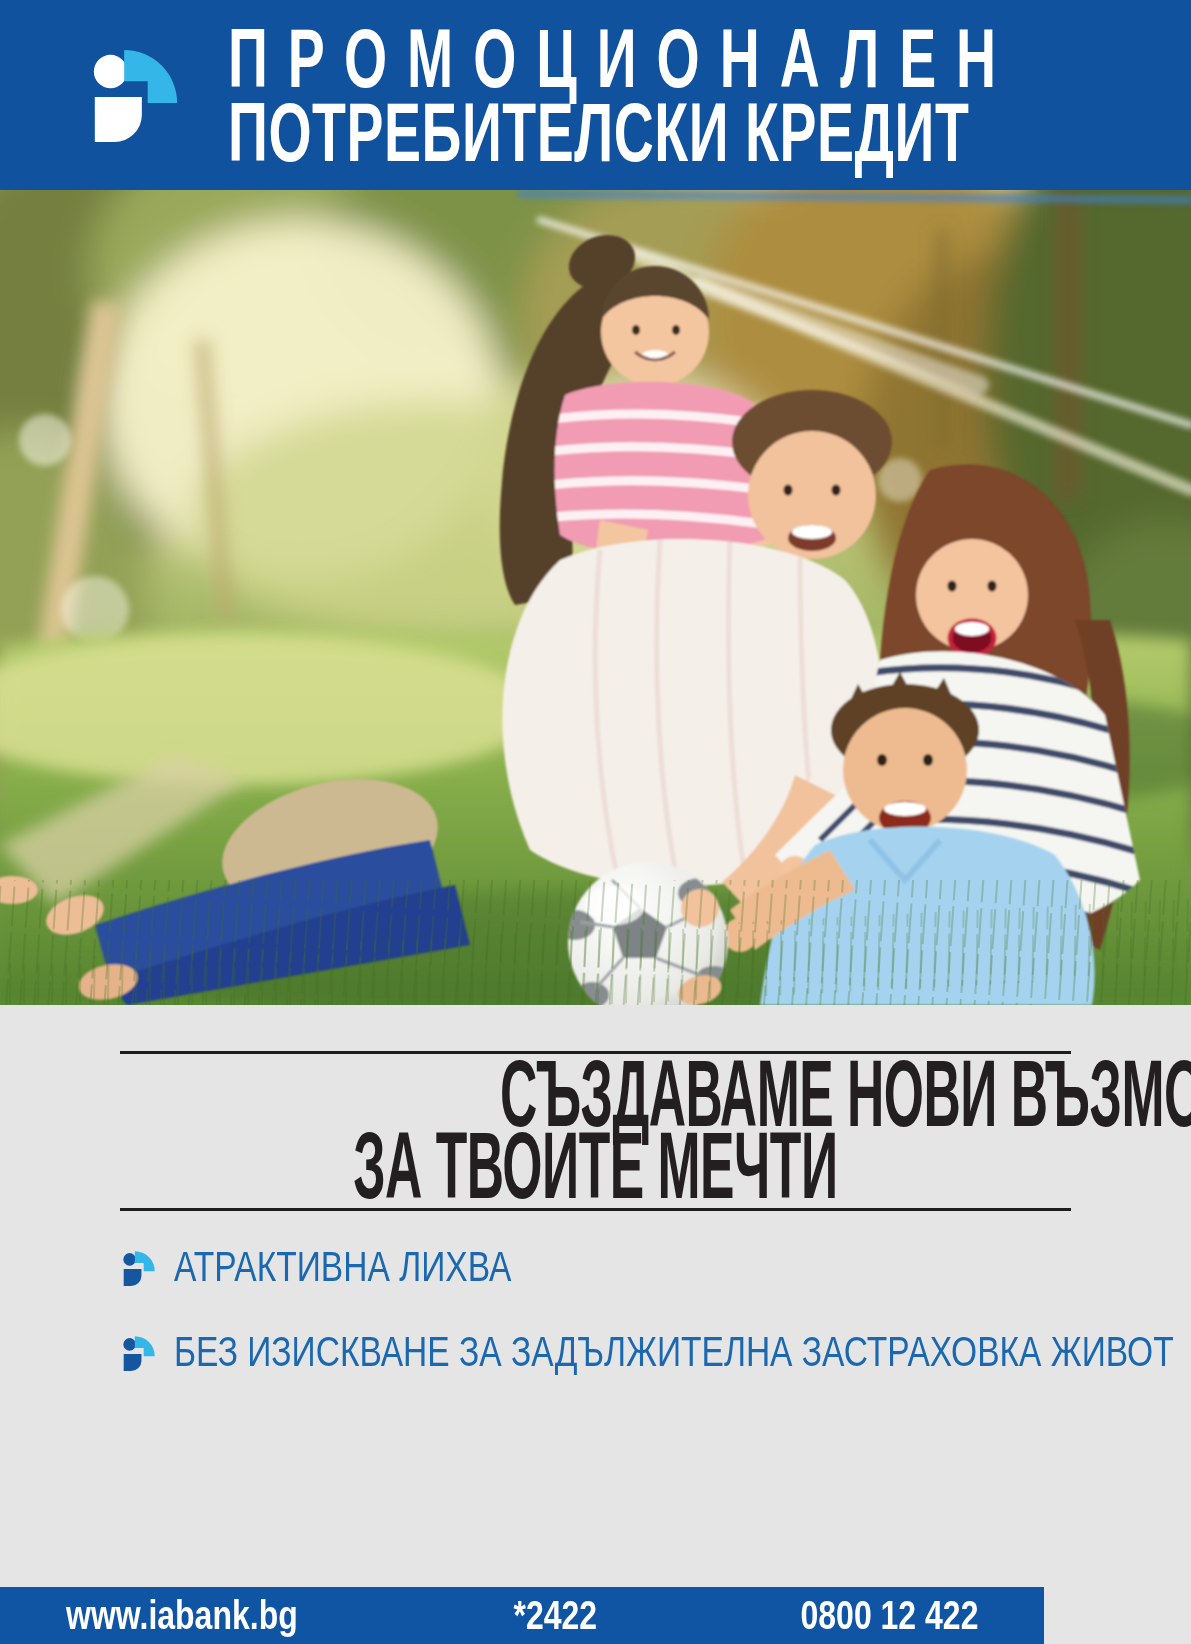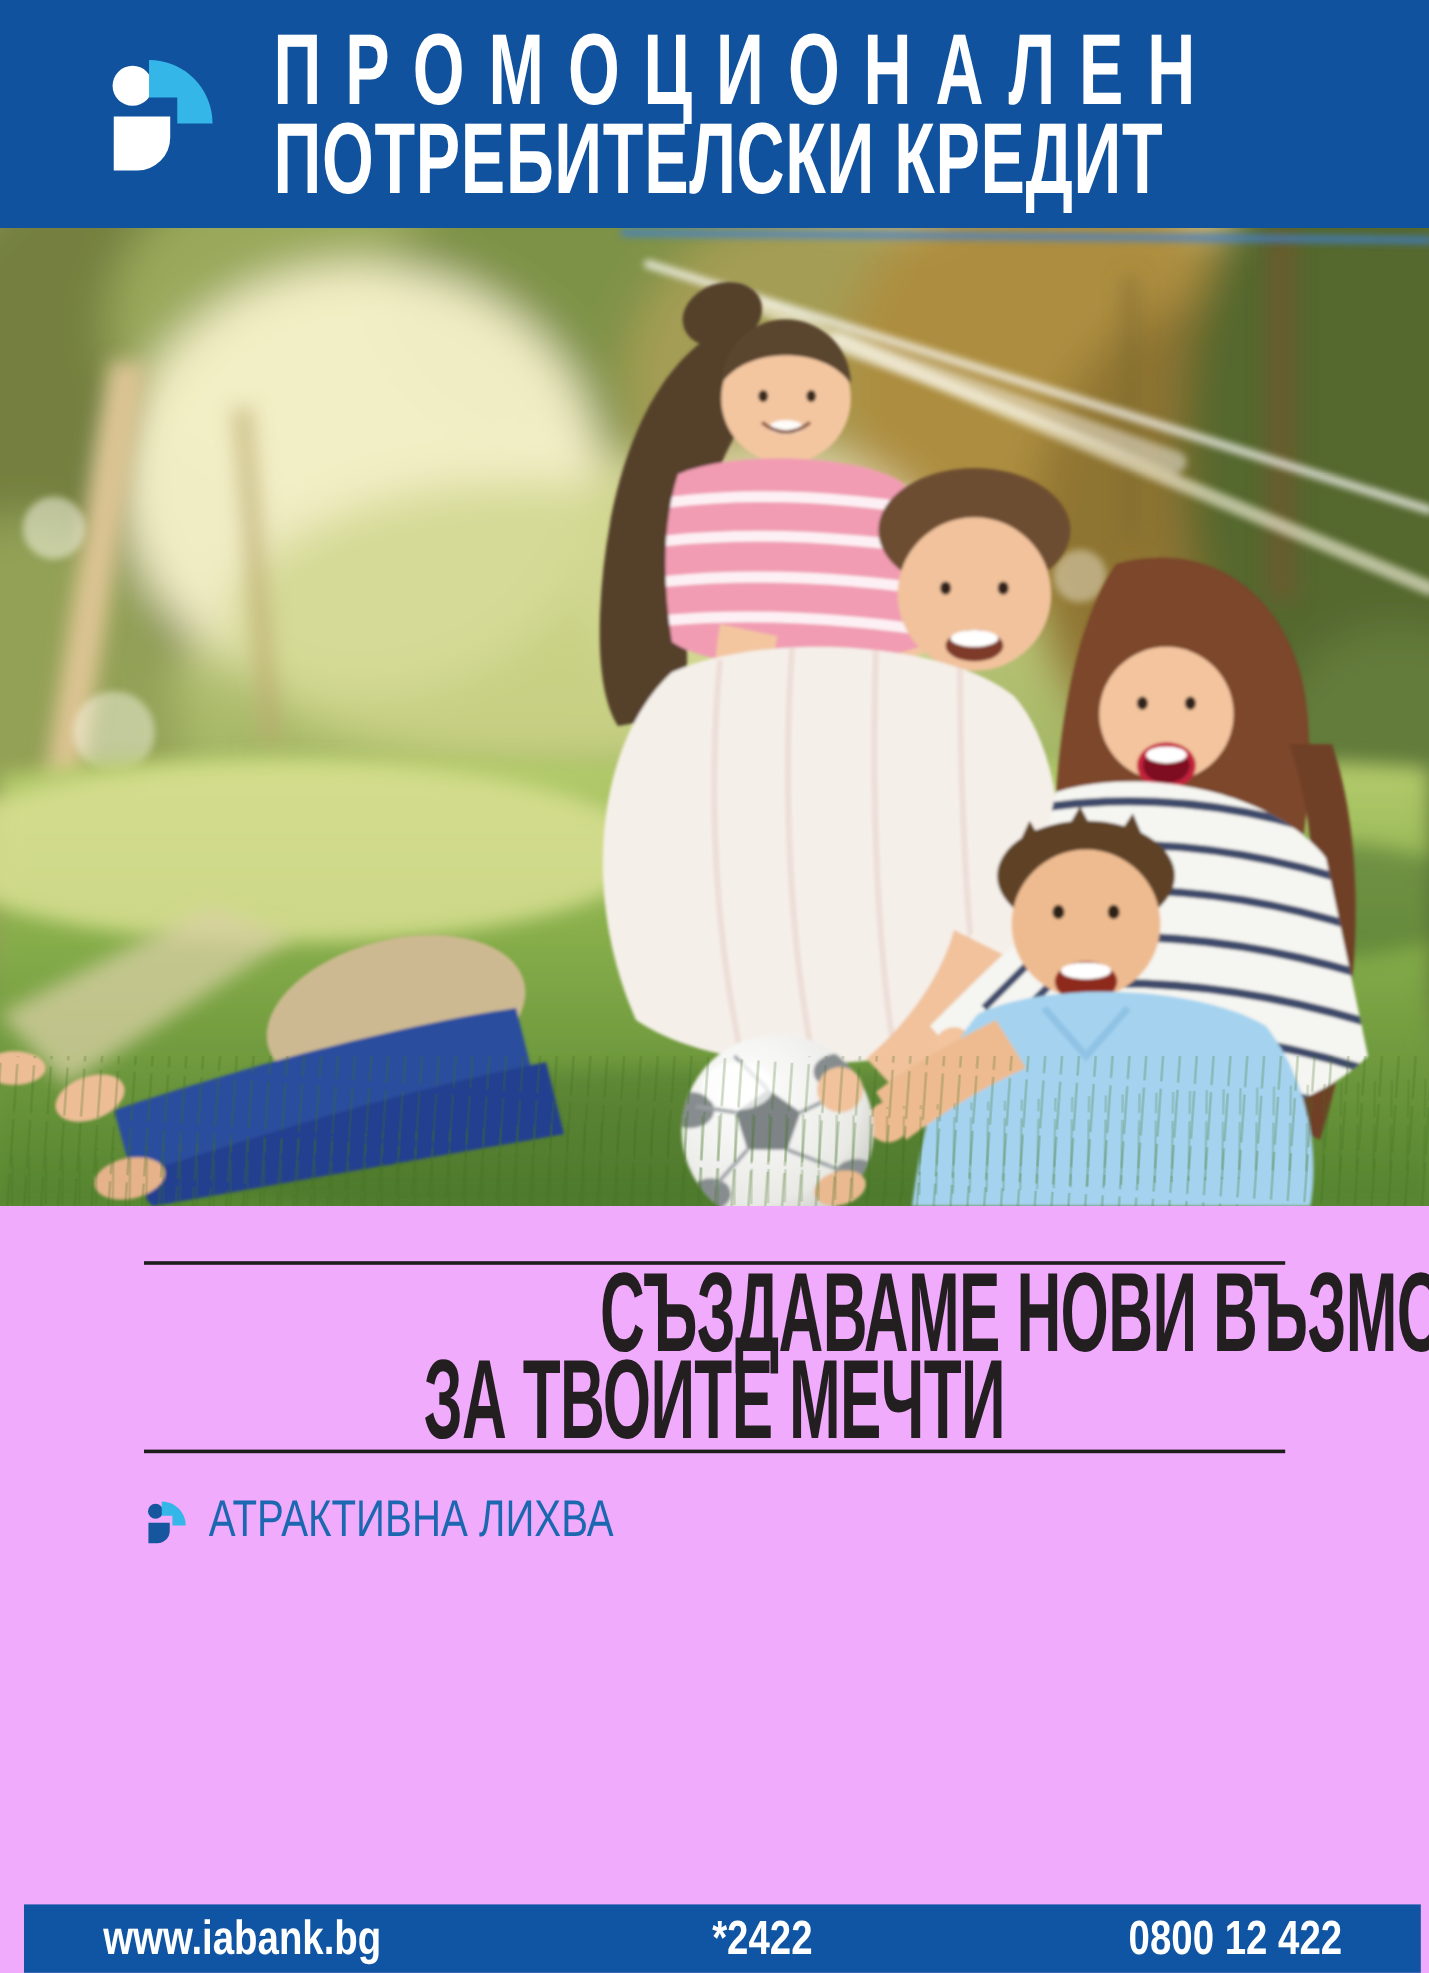--- a/index.html
+++ b/index.html
@@ -1,18 +1,18 @@
 <!DOCTYPE html>
 <html><head>
 <meta charset="utf-8">
 <style>
   html,body{margin:0;padding:0;background:#fff;}
   .page{
     position:relative; width:1191px; height:1644px; overflow:hidden;
-    font-family:"Liberation Sans","DejaVu Sans",sans-serif; background:#f0abfc;
+    font-family:"Liberation Sans","DejaVu Sans",sans-serif; background:#e5e5e5;
   }
   
   .header{
     position:absolute; top:0; left:0; width:1191px; height:190px;
     background:#11529F;
   }
   .header .logo{ position:absolute; left:85px; top:46px; width:98px; height:102px; }
   .titles{ position:absolute; left:228px; top:22px; white-space:nowrap; }
   .title-line{ color:#ffffff; font-weight:bold; font-size:84px; line-height:72px;
     transform:scaleX(0.66); transform-origin:left center; white-space:nowrap; }
@@ -31,22 +31,22 @@
   .headline .hl span{ display:inline-block; transform:scaleX(0.55); transform-origin:center; letter-spacing:-0.01em;}
   .subtitle{ margin-top:29px; font-size:46px; line-height:46px; color:#2d2c2a; white-space:nowrap; }
   .subtitle span{ display:inline-block; transform:scaleX(0.76); transform-origin:left center; }
   .benefits{ list-style:none; margin:37px 0 0 0; padding:0; }
   .benefit{ display:flex; align-items:flex-end; height:40px; margin-bottom:45px; }
   .benefit .mini-logo{ width:37px; height:38px; flex:0 0 auto; margin-right:17px; }
   .benefit .label{ font-size:43px; line-height:43px; color:#1B68B0; white-space:nowrap;
     display:inline-block; transform:scaleX(0.78); transform-origin:left center; }
   
   .footer{
-    position:absolute; top:1587px; left:0; width:1164px; height:57px; background:#0F55A3;
-    display:flex; align-items:center; justify-content:space-between; padding:0 66px; box-sizing:border-box;margin-left:20px;
+    position:absolute; top:1587px; left:0; width:1044px; height:57px; background:#0F55A3;
+    display:flex; align-items:center; justify-content:space-between; padding:0 66px; box-sizing:border-box;
   }
   .footer .f-item{ color:#fff; font-weight:bold; font-size:40px; white-space:nowrap;
     display:inline-block; transform:scaleX(0.8); }
   .footer .f-left{ transform-origin:left center; }
   .footer .f-mid{ transform-origin:center center; }
   .footer .f-right{ transform-origin:right center; }
 </style>
 </head>
 <body>
 
@@ -285,20 +285,28 @@
 
     <ul class="benefits">
       <li class="benefit">
         <svg class="mini-logo" viewBox="0 0 100 100" aria-hidden="true">
           <circle cx="26" cy="24" r="17" fill="#15569f"></circle>
           <path d="M10,50 H58 V68 A28,28 0 0 1 30,96 H10 Z" fill="#15569f"></path>
           <path d="M40,2 A54,54 0 0 1 94,56 H64 V34 H40 Z" fill="#35B6E8"></path>
         </svg>
         <span class="label">АТРАКТИВНА ЛИХВА</span>
       </li>
+      <li class="benefit">
+        <svg class="mini-logo" viewBox="0 0 100 100" aria-hidden="true">
+          <circle cx="26" cy="24" r="17" fill="#15569f"></circle>
+          <path d="M10,50 H58 V68 A28,28 0 0 1 30,96 H10 Z" fill="#15569f"></path>
+          <path d="M40,2 A54,54 0 0 1 94,56 H64 V34 H40 Z" fill="#35B6E8"></path>
+        </svg>
+        <span class="label">БЕЗ ИЗИСКВАНЕ ЗА ЗАДЪЛЖИТЕЛНА ЗАСТРАХОВКА ЖИВОТ</span>
+      </li>
     </ul>
   </div>
 
   <div class="footer">
     <span class="f-item f-left">www.iabank.bg</span>
     <span class="f-item f-mid">*2422</span>
     <span class="f-item f-right">0800 12 422</span>
   </div>
 
 </div>

